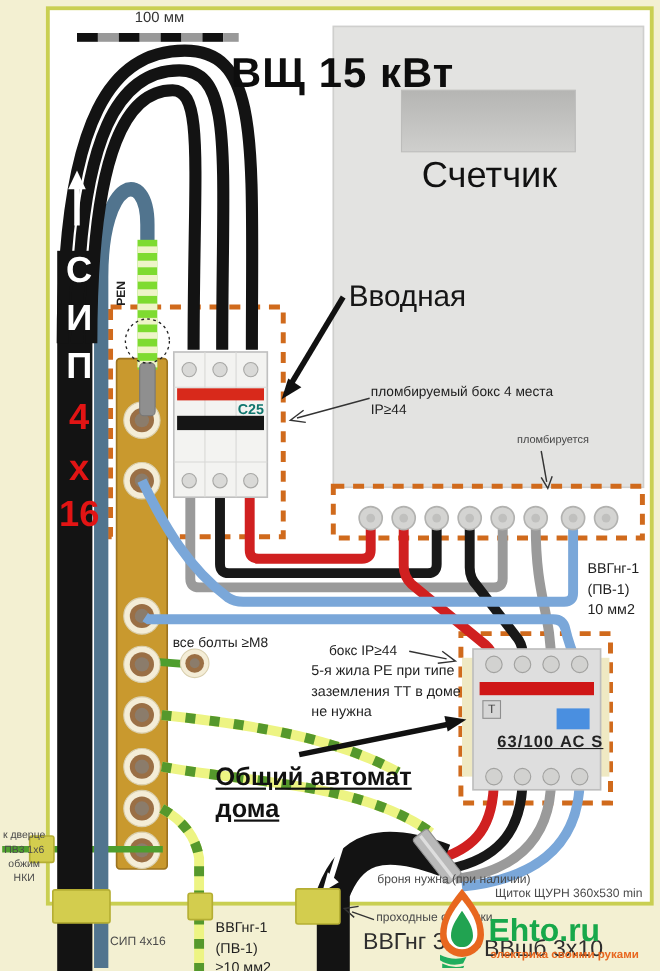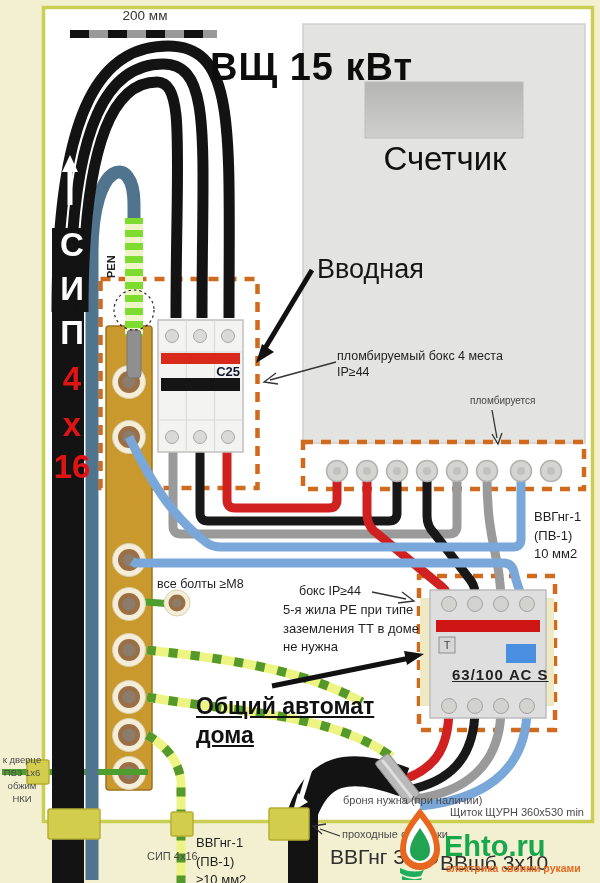--- a/index.html
+++ b/index.html
@@ -13,21 +13,21 @@
   #input-group-label{font-size:27px;line-height:33px;color:#161616;}
   #main-breaker-label{font-size:23px;font-weight:600;line-height:29px;color:#111;}
   .sipchar{width:44px;text-align:center;font-size:33px;font-weight:bold;}
   .sip-white{color:#ffffff;}
   .sip-red{color:#e11414;}
   .note13{font-size:13px;line-height:18.5px;color:#1f1f1f;}
   .note12{font-size:12.5px;color:#1f1f1f;}
   .note11{font-size:11px;color:#4a4a4a;}
   .big-cable-label{font-size:21px;color:#2e2e2e;}
   #pen-label{font-size:11px;font-weight:bold;color:#222;transform:rotate(-90deg);transform-origin:0 0;}
-  #c25{width:46px;text-align:right;font-size:13px;font-weight:bold;color:#0f172a;}
+  #c25{width:46px;text-align:right;font-size:13px;font-weight:bold;color:#0f766e;}
   #rcd-rating{width:108px;font-size:15px;font-weight:bold;color:#222;letter-spacing:1px;}
   #rcd-test{width:16px;text-align:center;font-size:11px;color:#444;}
   #door-note{width:44px;font-size:9.5px;line-height:13px;color:#4a4a4a;text-align:center;}
   #logo-name{font-size:29px;font-weight:bold;color:#17a84b;line-height:29px;}
   #logo-tagline{font-size:10.5px;font-weight:bold;color:#e8671f;}
   #scale-label{font-size:13.5px;color:#333;}
 </style>
 </head>
 <body>
 
@@ -259,21 +259,21 @@
     <rect x="108" y="30" width="19" height="8" fill="#111"></rect>
       <rect x="127" y="30" width="19" height="8" fill="#999"></rect>
     <rect x="146" y="30" width="19" height="8" fill="#111"></rect>
       <rect x="165" y="30" width="19" height="8" fill="#999"></rect>
     <rect x="184" y="30" width="19" height="8" fill="#111"></rect>
       <rect x="203" y="30" width="14" height="8" fill="#999"></rect>
   </g>
 </svg>
 
 <div class="abs" id="scale-label" style="left:100px;top:8px;width:90px;">
-    <span class="center abs" style="left:0;width:90px;">200 мм</span>
+    <span class="center abs" style="left:0;width:90px;">100 мм</span>
   </div>
 <div class="abs" id="title" style="left:210px;top:46px;">ВЩ 15 кВт</div>
 <div class="abs" id="meter-label" style="left:365px;top:140px;width:160px;text-align:center;">Счетчик</div>
 
 <div class="abs sipchar sip-white" style="left:50px;top:226px;">С</div>
 <div class="abs sipchar sip-white" style="left:50px;top:270px;">И</div>
 <div class="abs sipchar sip-white" style="left:50px;top:314px;">П</div>
 <div class="abs sipchar sip-red" style="left:50px;top:360px;">4</div>
 <div class="abs sipchar sip-red" style="left:50px;top:406px;">х</div>
 <div class="abs sipchar sip-red" style="left:50px;top:448px;">16</div>
@@ -318,21 +318,21 @@
 <div class="abs" id="door-note" style="left:0px;top:753px;">
   <div>к дверце</div>
   <div>ПВ3 1х6</div>
   <div>обжим</div>
   <div>НКИ</div>
 </div>
 
 <div class="abs note11" style="left:343px;top:794px;">броня нужна (при наличии)</div>
 <div class="abs note11" style="left:450px;top:806px;">Щиток ЩУРН 360х530 min</div>
 <div class="abs note11" style="left:342px;top:828px;">проходные сальники</div>
-<div class="abs note11" style="left:100px;top:850px;margin-left:47px;">СИП 4х16</div>
+<div class="abs note11" style="left:100px;top:850px;">СИП 4х16</div>
 
 <div class="abs note13" style="left:196px;top:834px;">
   <div>ВВГнг-1</div>
   <div>(ПВ-1)</div>
   <div>≥10 мм2</div>
 </div>
 
 <div class="abs big-cable-label" style="left:330px;top:845px;">ВВГнг 3х10</div>
 <div class="abs big-cable-label" style="left:440px;top:851px;">ВВшб 3х10</div>
 

